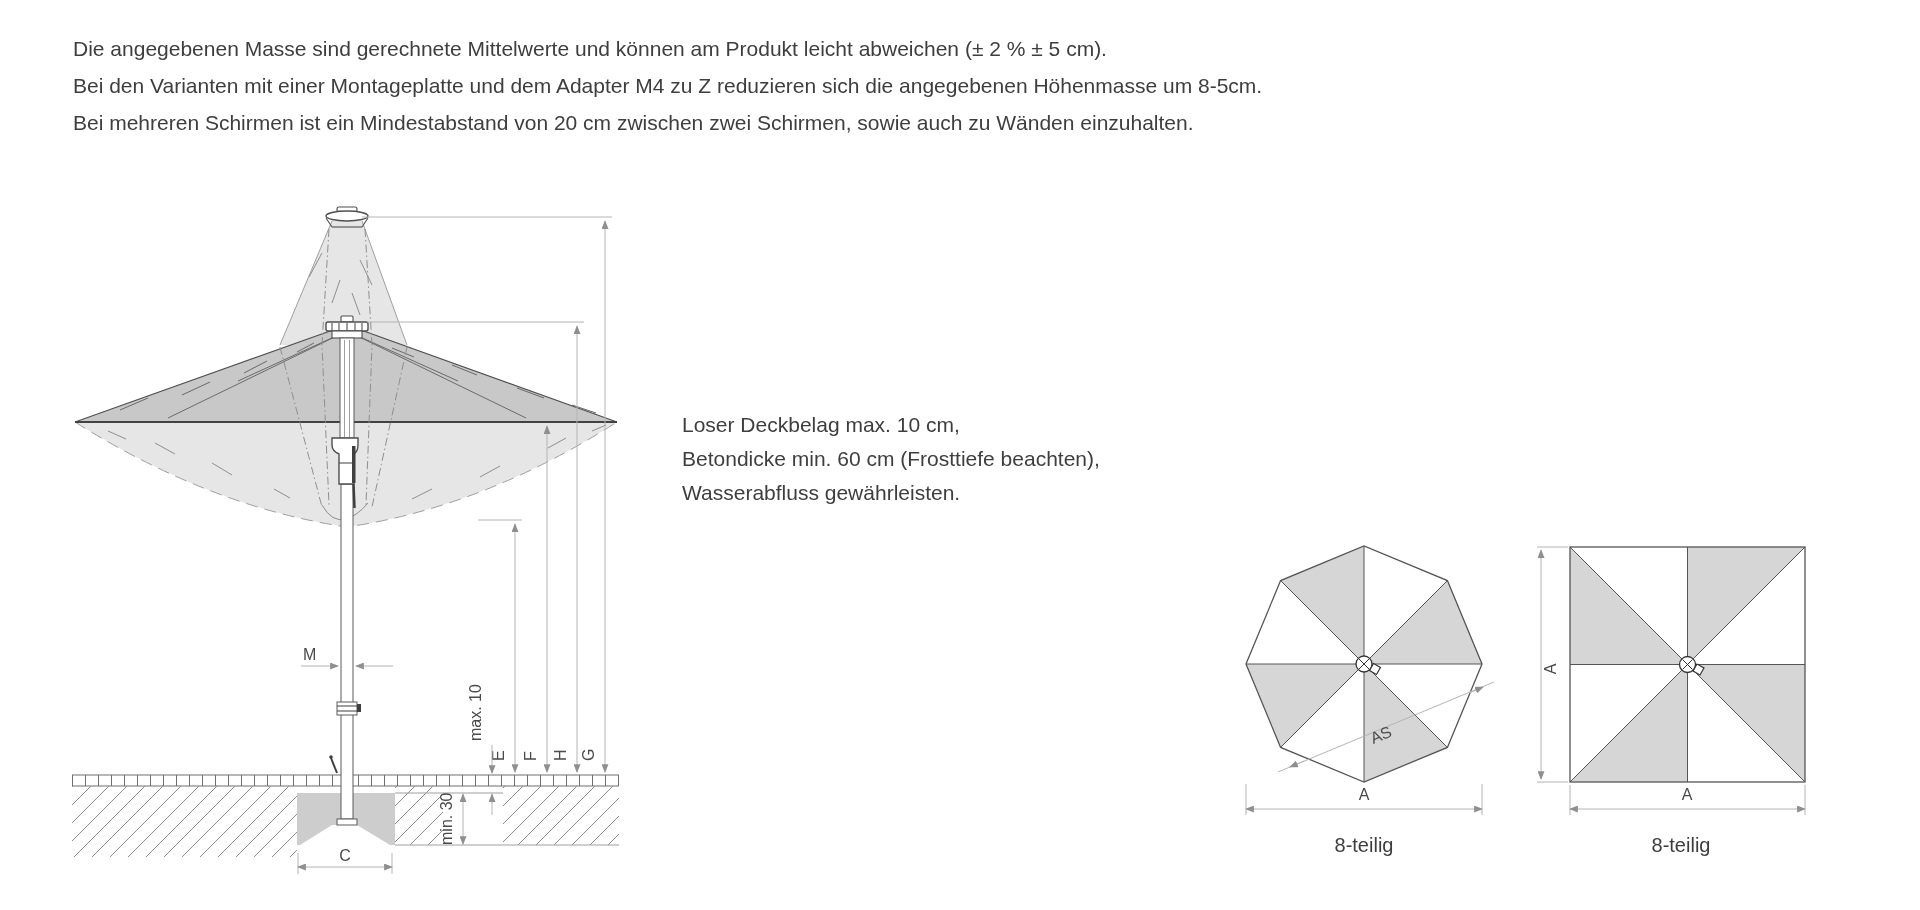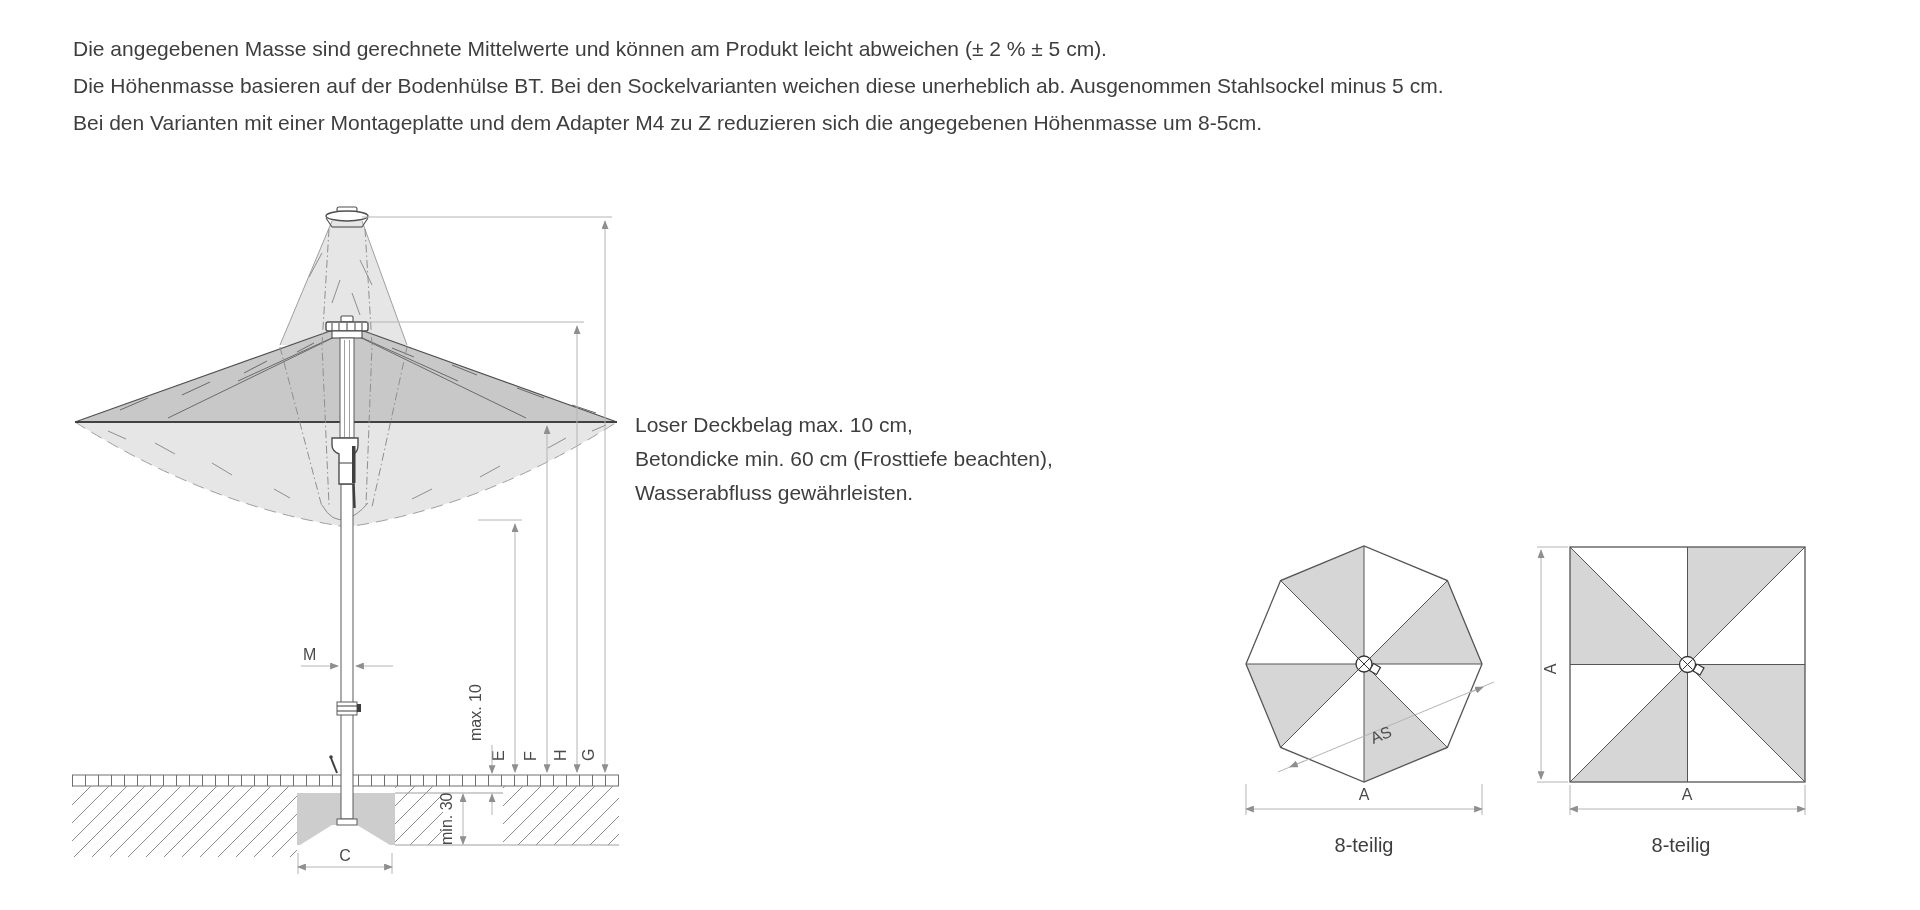--- a/index.html
+++ b/index.html
@@ -13,21 +13,21 @@
     --c-canopy-light:#e6e6e6;
     --c-concrete-grey:#cdcdcd;
     --c-segment-grey:#d6d6d6;
     --c-background:#ffffff;
   }
   html,body{margin:0;padding:0;}
   body{font-family:"Liberation Sans",sans-serif;background:var(--c-background);}
   .page{position:relative;width:1920px;height:910px;background:var(--c-background);overflow:hidden;}
   .notes{position:absolute;left:73px;top:30px;font-size:21px;line-height:37px;color:var(--c-text);white-space:nowrap;}
   .notes p{margin:0;}
-  .foundation-note{position:absolute;left:635px;top:408px;font-size:21px;line-height:34px;color:var(--c-text);white-space:nowrap;}
+  .foundation-note{position:absolute;left:682px;top:408px;font-size:21px;line-height:34px;color:var(--c-text);white-space:nowrap;}
   .foundation-note p{margin:0;}
   .side-view-wrap{position:absolute;left:60px;top:205px;}
   .top-views-wrap{position:absolute;left:1220px;top:530px;}
   
   .ln-dark{stroke:var(--c-drawing-dark);stroke-width:1.1;fill:none;}
   .ln-dark2{stroke:var(--c-drawing-dark);stroke-width:1.4;fill:none;}
   .edge{stroke:#424242;stroke-width:2.2;fill:none;}
   .ln-mid{stroke:var(--c-drawing-mid);stroke-width:1;fill:none;}
   .ln-rib{stroke:#6a6a6a;stroke-width:1;fill:none;}
   .ln-light{stroke:#9f9f9f;stroke-width:1;fill:none;}
@@ -47,22 +47,22 @@
   .outline{stroke:#555555;stroke-width:1.3;fill:none;}
   .spoke{stroke:#555555;stroke-width:1;fill:none;}
 </style>
 </head>
 <body>
 
 <div class="page">
 
   <div class="notes">
     <p>Die angegebenen Masse sind gerechnete Mittelwerte und können am Produkt leicht abweichen (± 2 % ± 5 cm).</p>
-    <p>Die Höhenmasse basieren auf der Bodenhülse BT. Bei den Sockelvarianten weichen diese unerheblich ab. Ausgenommen Stahlsockel minus 5 cm.</p>
     <p>Bei den Varianten mit einer Montageplatte und dem Adapter M4 zu Z reduzieren sich die angegebenen Höhenmasse um 8-5cm.</p>
+    <p>Bei mehreren Schirmen ist ein Mindestabstand von 20 cm zwischen zwei Schirmen, sowie auch zu Wänden einzuhalten.</p>
   </div>
 
   <div class="foundation-note">
     <p>Loser Deckbelag max. 10 cm,</p>
     <p>Betondicke min. 60 cm (Frosttiefe beachten),</p>
     <p>Wasserabfluss gewährleisten.</p>
   </div>
 
   <div class="side-view-wrap">
   <svg width="600" height="690" viewBox="0 0 600 690">

